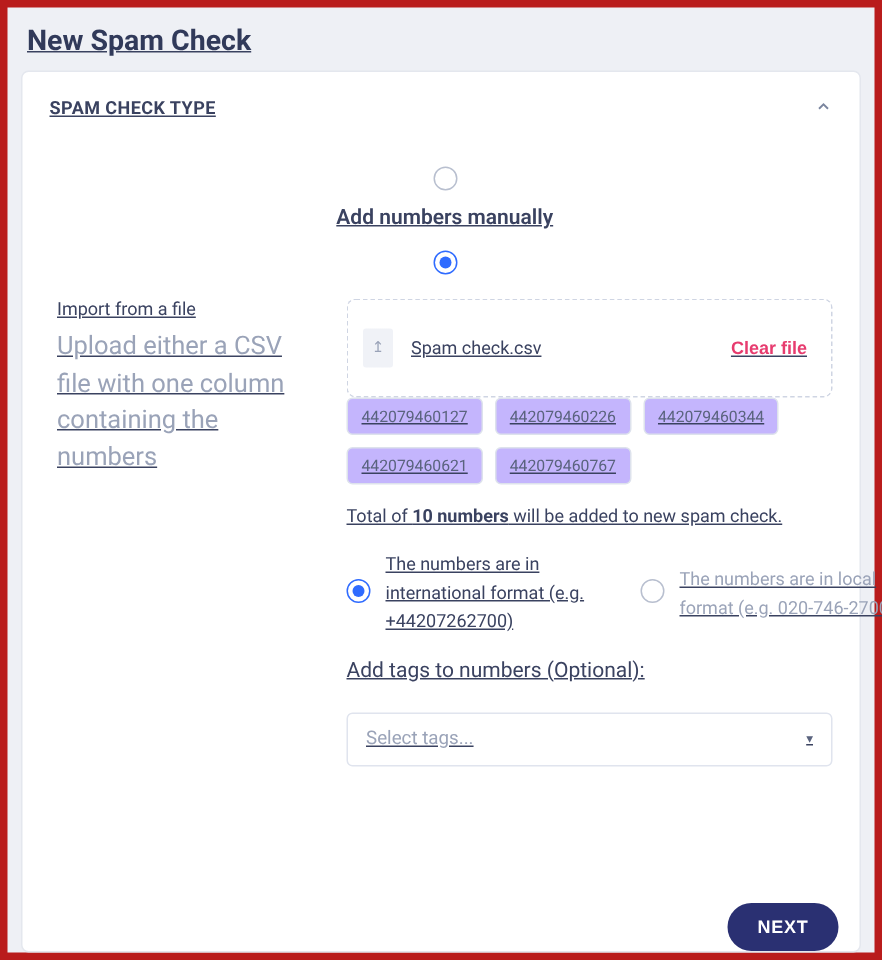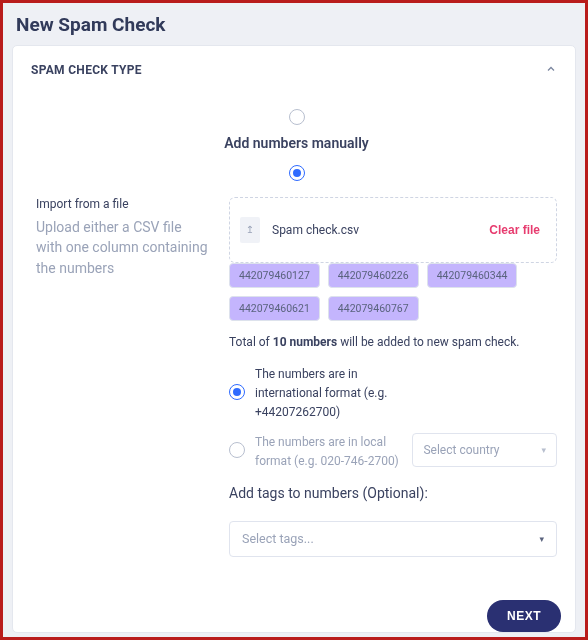--- a/index.html
+++ b/index.html
@@ -9,23 +9,24 @@
     background: #eef0f5;
     color: #3a4260;
     width: 588px;
     height: 640px;
     overflow: hidden;
   }
   .page {
     width: 588px;
     height: 640px;
     background: #eef0f5;
-    border: 3px solid #b91c1c;
+    border: 5px solid #b91c1c;
     padding: 7px 9px 9px 9px;
     position: relative;
+    text-decoration: underline;
   }
   .page-title {
     font-size: 19px;
     font-weight: 700;
     color: #313a5a;
     padding: 3px 4px 9px 4px;
   }
   .card {
     background: #fff;
     border: 1px solid #e4e7ee;
@@ -71,21 +72,21 @@
 
   .cols {
     display: flex;
     gap: 18px;
     margin-top: 8px;
   }
   .left-col { width: 175px; flex: 0 0 auto; }
   .right-col { flex: 1 1 auto; min-width: 0; }
 
   .help-title { font-size: 12px; color: #3a4260; margin-bottom: 6px; }
-  .help-text { font-size: 14px; line-height: 1.45; color: #9aa3b8; }
+  .help-text { font-size: 17px; line-height: 1.45; color: #9aa3b8; }
 
   .dropzone {
     border: 1px dashed #cfd5e3;
     border-radius: 6px;
     height: 66px;
     display: flex;
     align-items: center;
     padding: 0 14px 0 10px;
     gap: 12px;
   }
@@ -120,21 +121,21 @@
     border-radius: 4px;
     padding: 5px 9px;
     font-size: 10.5px;
     color: #5a637e;
     background: #c4b5fd;
   }
 
   .total-line { font-size: 12px; color: #3a4260; margin: 8px 0 14px 0; }
   .total-line b { font-weight: 700; }
 
-  .format-block { display: flex; flex-direction: column; gap: 10px; margin-bottom: 16px; }
+  .format-block { display: flex; flex-direction: row; gap: 10px; margin-bottom: 16px; }
   .format-line { display: flex; align-items: center; gap: 10px; }
   .format-line .text-col { width: 160px; }
   .country-select {
     border: 1px solid #e0e4ee; border-radius: 4px;
     height: 34px; width: 155px;
     display: inline-flex; align-items: center; justify-content: space-between;
     padding: 5px 10px;
     color: #9aa3b8; font-size: 12px;
   }
   .country-select .tri { font-size: 9px; color: #b8bfcf; }

